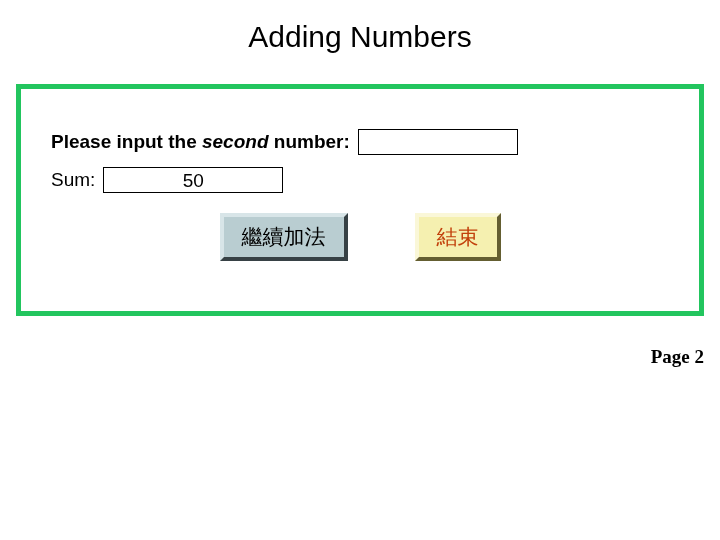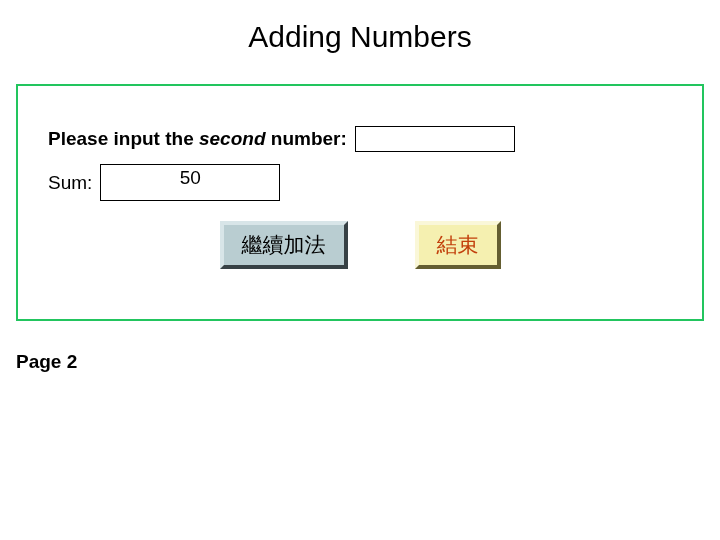--- a/index.html
+++ b/index.html
@@ -13,21 +13,21 @@
     .container {
       padding: 20px 16px;
     }
     .title {
       font-size: 30px;
       text-align: center;
       margin-bottom: 30px;
       font-weight: normal;
     }
     .panel {
-      border: 2px solid #22c55e;
+      border: 5px solid #22c55e;
       padding: 40px 30px 50px 30px;
       background: #ffffff;
     }
     .row {
       display: flex;
       align-items: center;
       margin-bottom: 12px;
     }
     .prompt-label {
       font-size: 19px;
@@ -53,21 +53,21 @@
       background: #ffffff;
       font-size: 18px;
       text-align: center;
       line-height: 26px;
       box-sizing: border-box;
       margin-left: 8px;
     }
     .sum-box {
       border: 1px solid #000;
       width: 180px;
-      height: 37px;
+      height: 26px;
       background: #ffffff;
       font-size: 19px;
       text-align: center;
       line-height: 26px;
       box-sizing: border-box;
       margin-right: 55px;
     }
     .button-row {
       display: flex;
       justify-content: center;
@@ -86,24 +86,25 @@
       background: #b9cdd1;
       border-color: #d8e5e8 #7a9199 #7a9199 #d8e5e8;
       color: #000;
     }
     .btn-end {
       background: #f5f0b0;
       border-color: #faf7d8 #b8ad5a #b8ad5a #faf7d8;
       color: #c2410c;
     }
     .page-footer {
-      text-align: left;
+      text-align: right;
       font-size: 19px;
       font-weight: bold;
       margin-top: 30px;
+      font-family: Liberation Serif, serif;
     }
   </style>
 </head>
 <body>
 
 <div class="container">
   <div class="title">Adding Numbers</div>
 
   <div class="panel">
 

